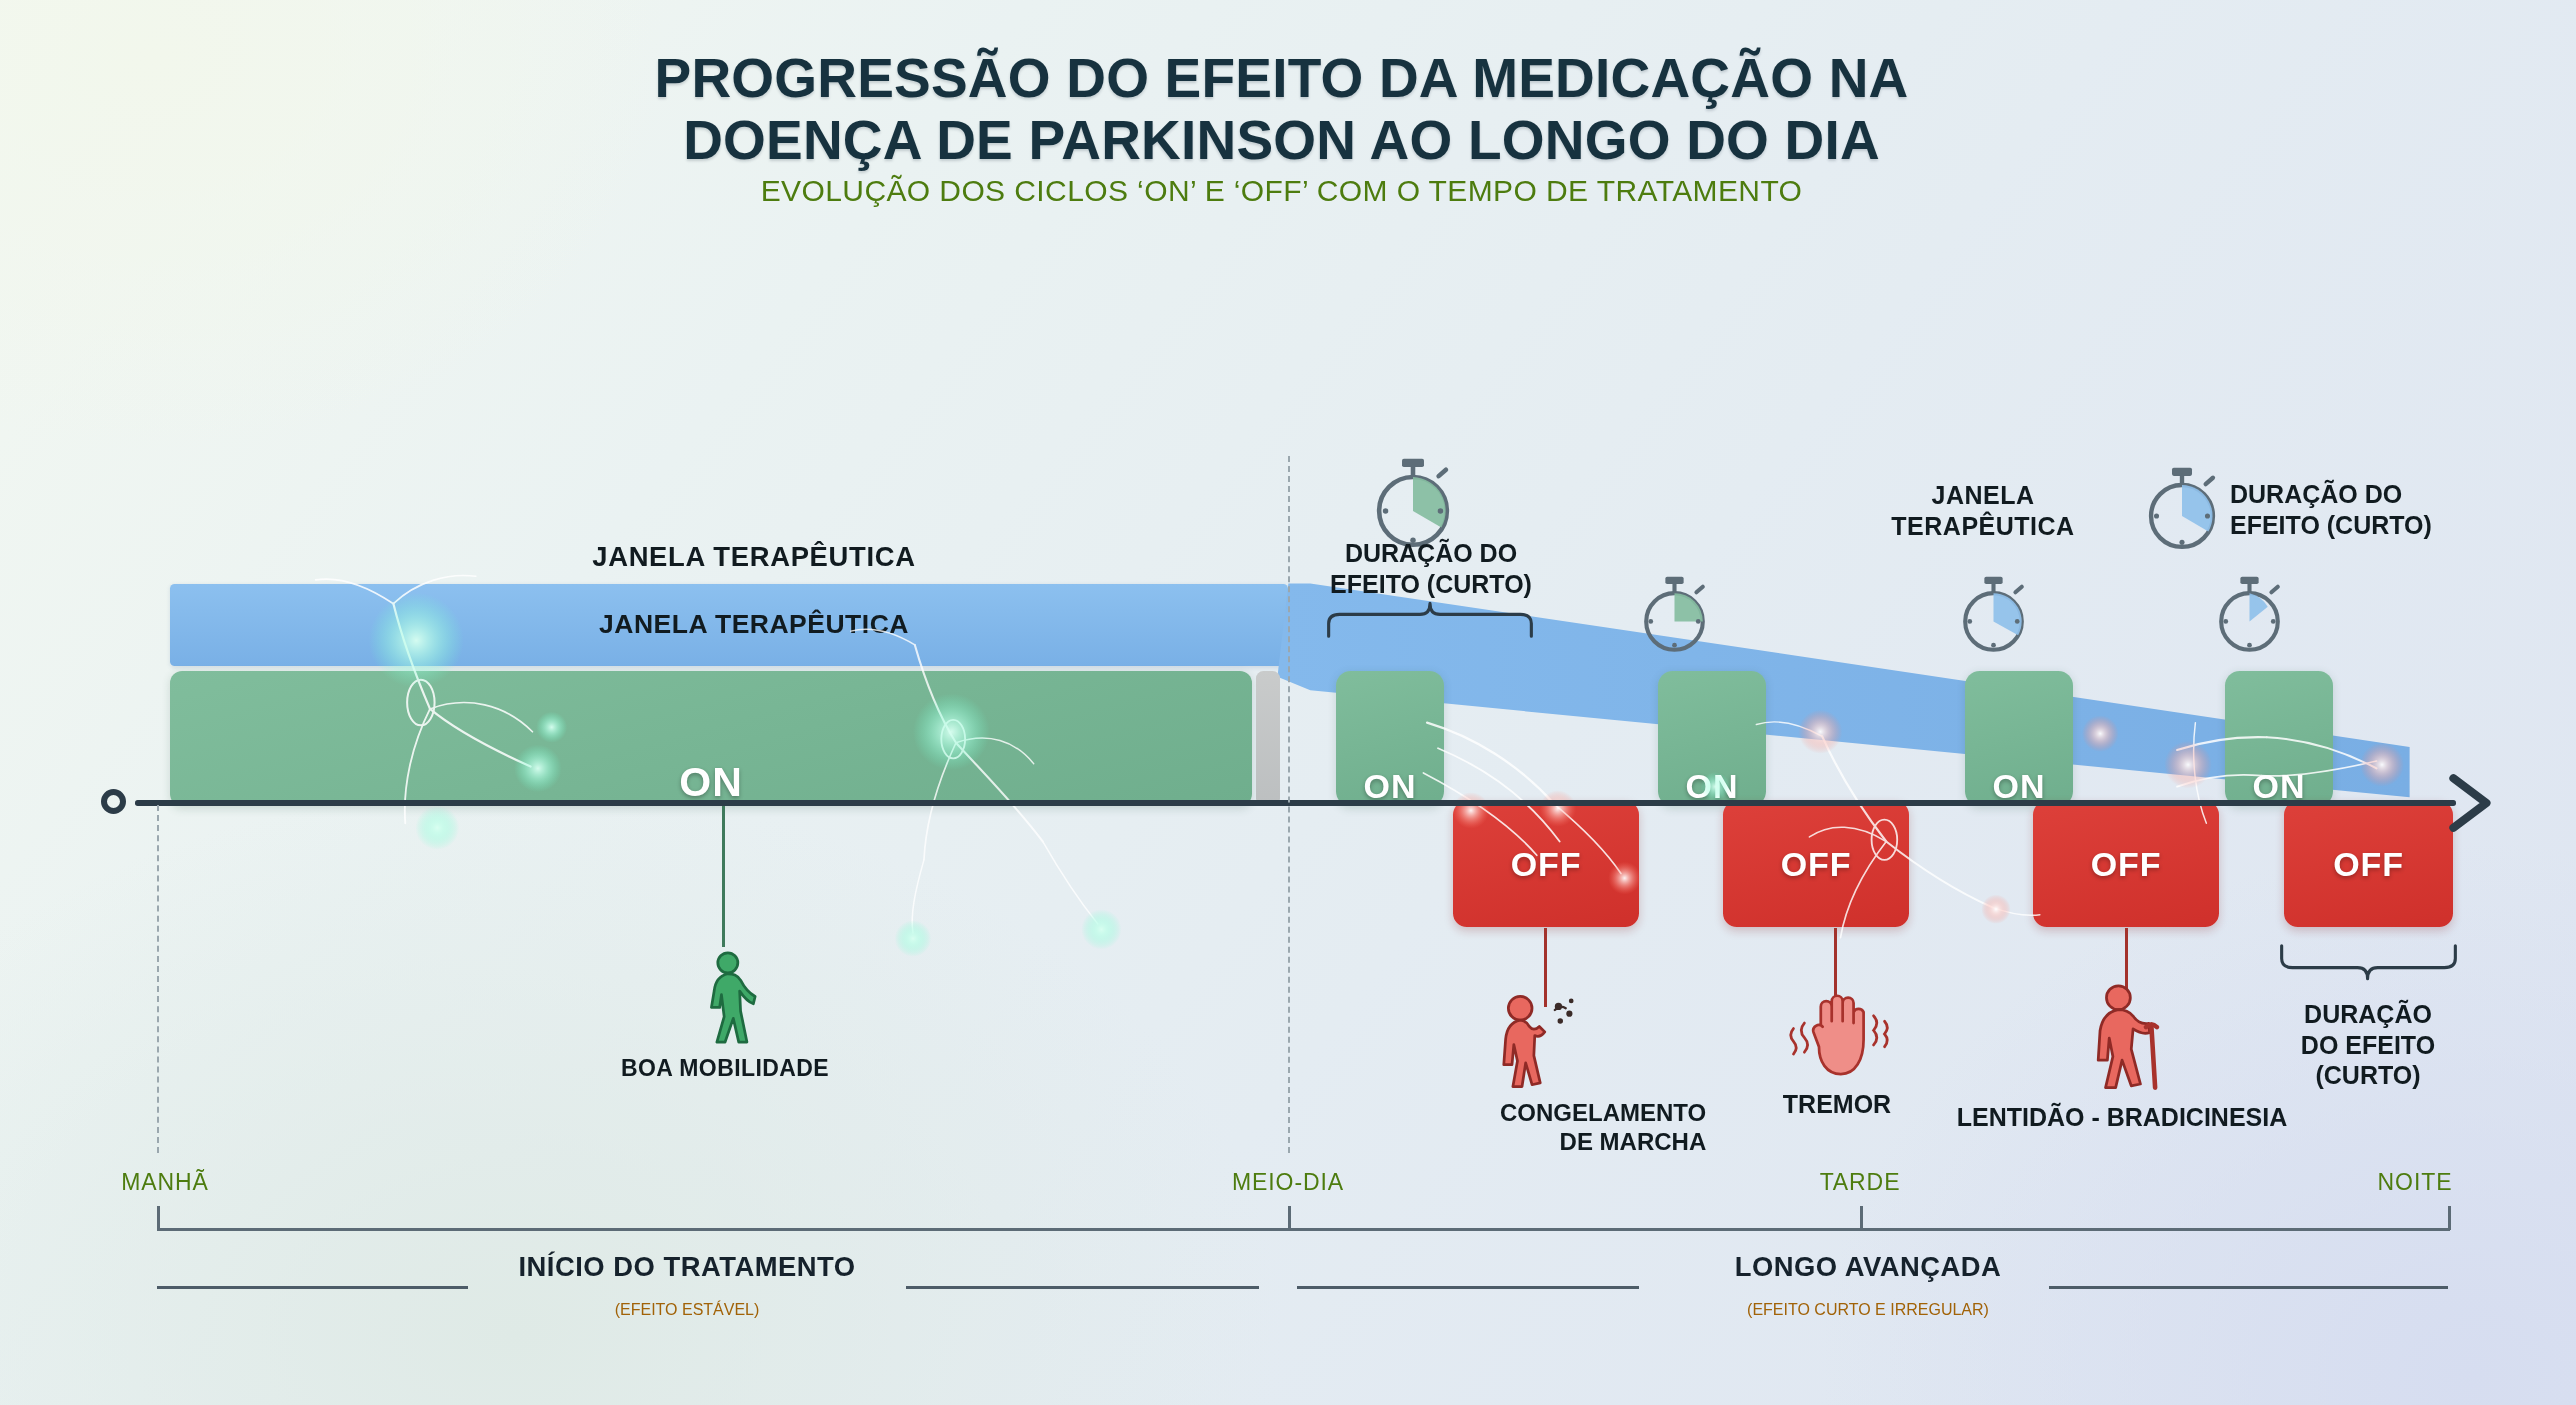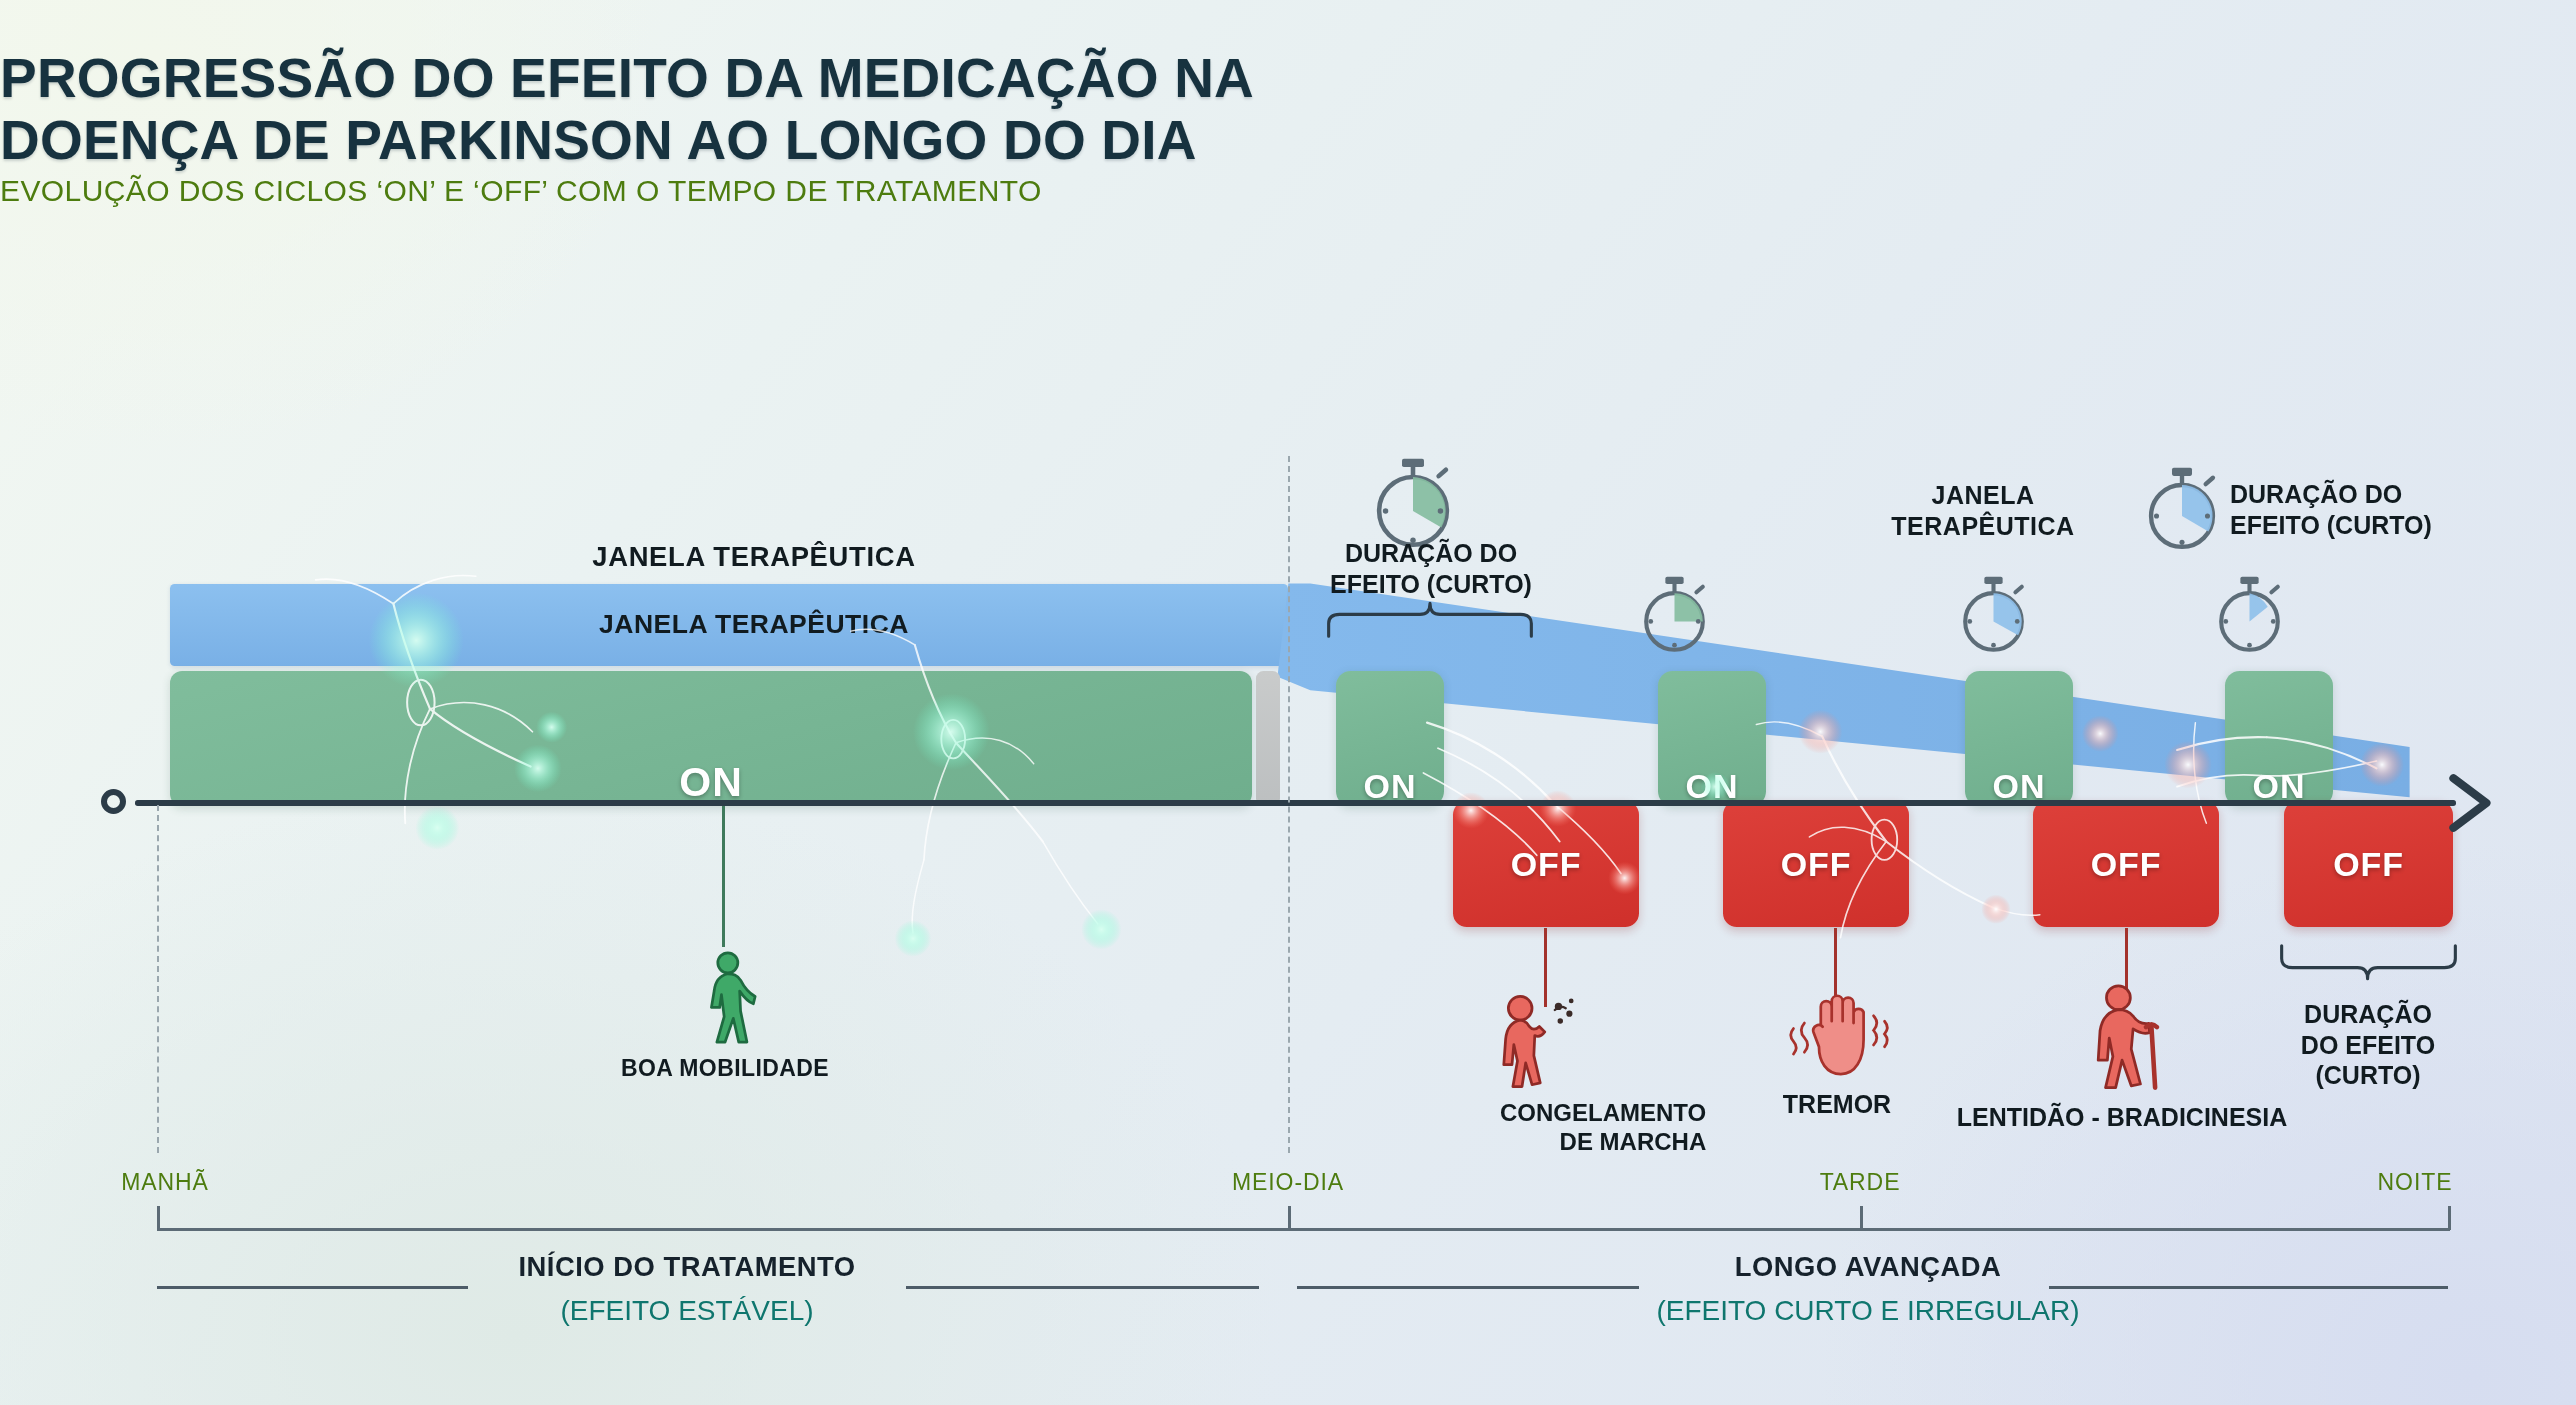--- a/index.html
+++ b/index.html
@@ -9,21 +9,21 @@
     background:
       radial-gradient(ellipse 823px 640px at 6% 4%, #f2f7ec 0%, rgba(242,247,236,0) 62%),
       radial-gradient(ellipse 1006px 823px at 96% 98%, #d6ddf0 0%, rgba(214,221,240,0) 65%),
       radial-gradient(ellipse 1281px 915px at 20% 95%, #dfeae6 0%, rgba(223,234,230,0) 60%),
       linear-gradient(128deg, #f3f8f1 0%, #eaf2f2 28%, #e4ecf2 58%, #dde4f1 100%);
     position:relative;
   }
   #stage { position:absolute; inset:0; }
 
   
-  .title-wrap { position:absolute; left:0; right:13px; top:48px; }
+  .title-wrap { position:absolute; left:0; right:13px; top:48px; text-align:center; }
   .title {
     font-size:55px; font-weight:bold; letter-spacing:0.2px;
     color:#17323f; line-height:1.12;
     text-shadow:0 1.8px 2.7px rgba(20,40,55,.18);
   }
   .subtitle {
     margin-top:3px; font-size:30px; color:#4d7c0f; letter-spacing:0.4px;
   }
 
   
@@ -72,21 +72,21 @@
   .time-lbl {
     position:absolute; font-size:23px; color:#4d7c0f; letter-spacing:0.9px;
     transform:translateX(-50%); white-space:nowrap;
   }
   .phase-rule { position:absolute; height:2.7px; background:#4d5c68; }
   .phase-title {
     position:absolute; text-align:center; transform:translateX(-50%);
     white-space:nowrap;
   }
   .phase-title .p1 { font-size:27.4px; font-weight:bold; color:#16222c; letter-spacing:0.5px; }
-  .phase-title .p2 { font-size:28px; color:#0f766e; margin-top:12px; }
+  .phase-title .p2 { font-size:16px; color:#a16207; margin-top:18px; }
 
   svg { display:block; overflow:visible; }
   .glowlayer { position:absolute; inset:0; pointer-events:none; }
 </style>
 </head>
 <body>
 
 <div id="stage">
 
   <div class="title-wrap">

